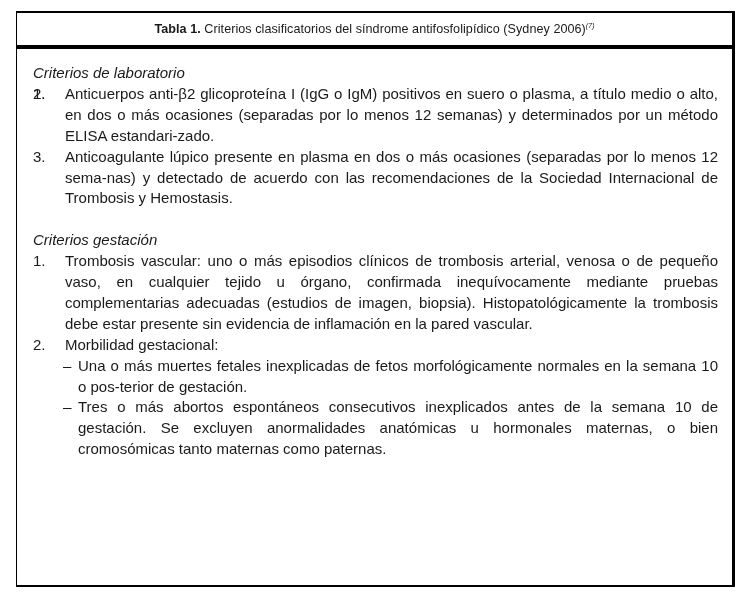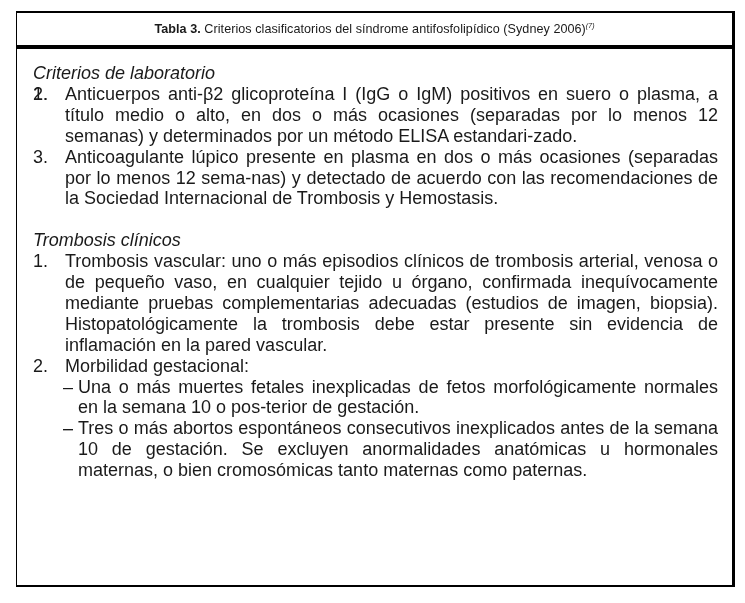--- a/index.html
+++ b/index.html
@@ -13,36 +13,36 @@
   }
   .caption {
     position: absolute; left: 0; right: 0; top: 0; height: 32px;
     text-align: center; font-size: 12.6px; line-height: 32px; letter-spacing: 0.05px;
   }
   .caption b { font-weight: bold; }
   .caption sup { font-size: 7px; vertical-align: 5px; line-height: 0; font-style: italic; }
   .divider { position: absolute; left: 0; right: 0; top: 32px; height: 4px; background: #000; }
   .content {
     position: absolute; left: 16px; right: 14px; top: 50px;
-    font-size: 18px; line-height: 20.9px;
+    font-size: 15px; line-height: 20.9px;
   }
   .section-title { font-style: italic; }
   .item { position: relative; padding-left: 32px; text-align: justify; }
   .item .num { position: absolute; left: 0; top: 0; }
   .subitem { position: relative; padding-left: 45px; text-align: justify; }
   .subitem .dash { position: absolute; left: 30px; top: 0; }
   .gap { height: 20.9px; }
   .footer-note { }
 </style>
 </head>
 <body>
 
 <div class="table-box">
   <div class="caption">
-    <b>Tabla 3.</b>
+    <b>Tabla 1.</b>
     <span>Criterios clasificatorios del síndrome antifosfolipídico (Sydney 2006)</span><sup>(7)</sup>
   </div>
   <div class="divider"></div>
 
   <div class="content">
     <div class="section-title">Criterios de laboratorio</div>
 
     <div class="item">
       <span class="num">1.</span>
     </div>
@@ -50,21 +50,21 @@
       <span class="num">2.</span>
       <span>Anticuerpos anti-β2 glicoproteína I (IgG o IgM) positivos en suero o plasma, a título medio o alto, en dos o más ocasiones (separadas por lo menos 12 semanas) y determinados por un método ELISA estandari-zado.</span>
     </div>
     <div class="item">
       <span class="num">3.</span>
       <span>Anticoagulante lúpico presente en plasma en dos o más ocasiones (separadas por lo menos 12 sema-nas) y detectado de acuerdo con las recomendaciones de la Sociedad Internacional de Trombosis y Hemostasis.</span>
     </div>
 
     <div class="gap"></div>
 
-    <div class="section-title">Trombosis clínicos</div>
+    <div class="section-title">Criterios gestación</div>
 
     <div class="item">
       <span class="num">1.</span>
       <span>Trombosis vascular: uno o más episodios clínicos de trombosis arterial, venosa o de pequeño vaso, en cualquier tejido u órgano, confirmada inequívocamente mediante pruebas complementarias adecuadas (estudios de imagen, biopsia). Histopatológicamente la trombosis debe estar presente sin evidencia de inflamación en la pared vascular.</span>
     </div>
     <div class="item">
       <span class="num">2.</span>
       <span>Morbilidad gestacional:</span>
     </div>
     <div class="subitem">

